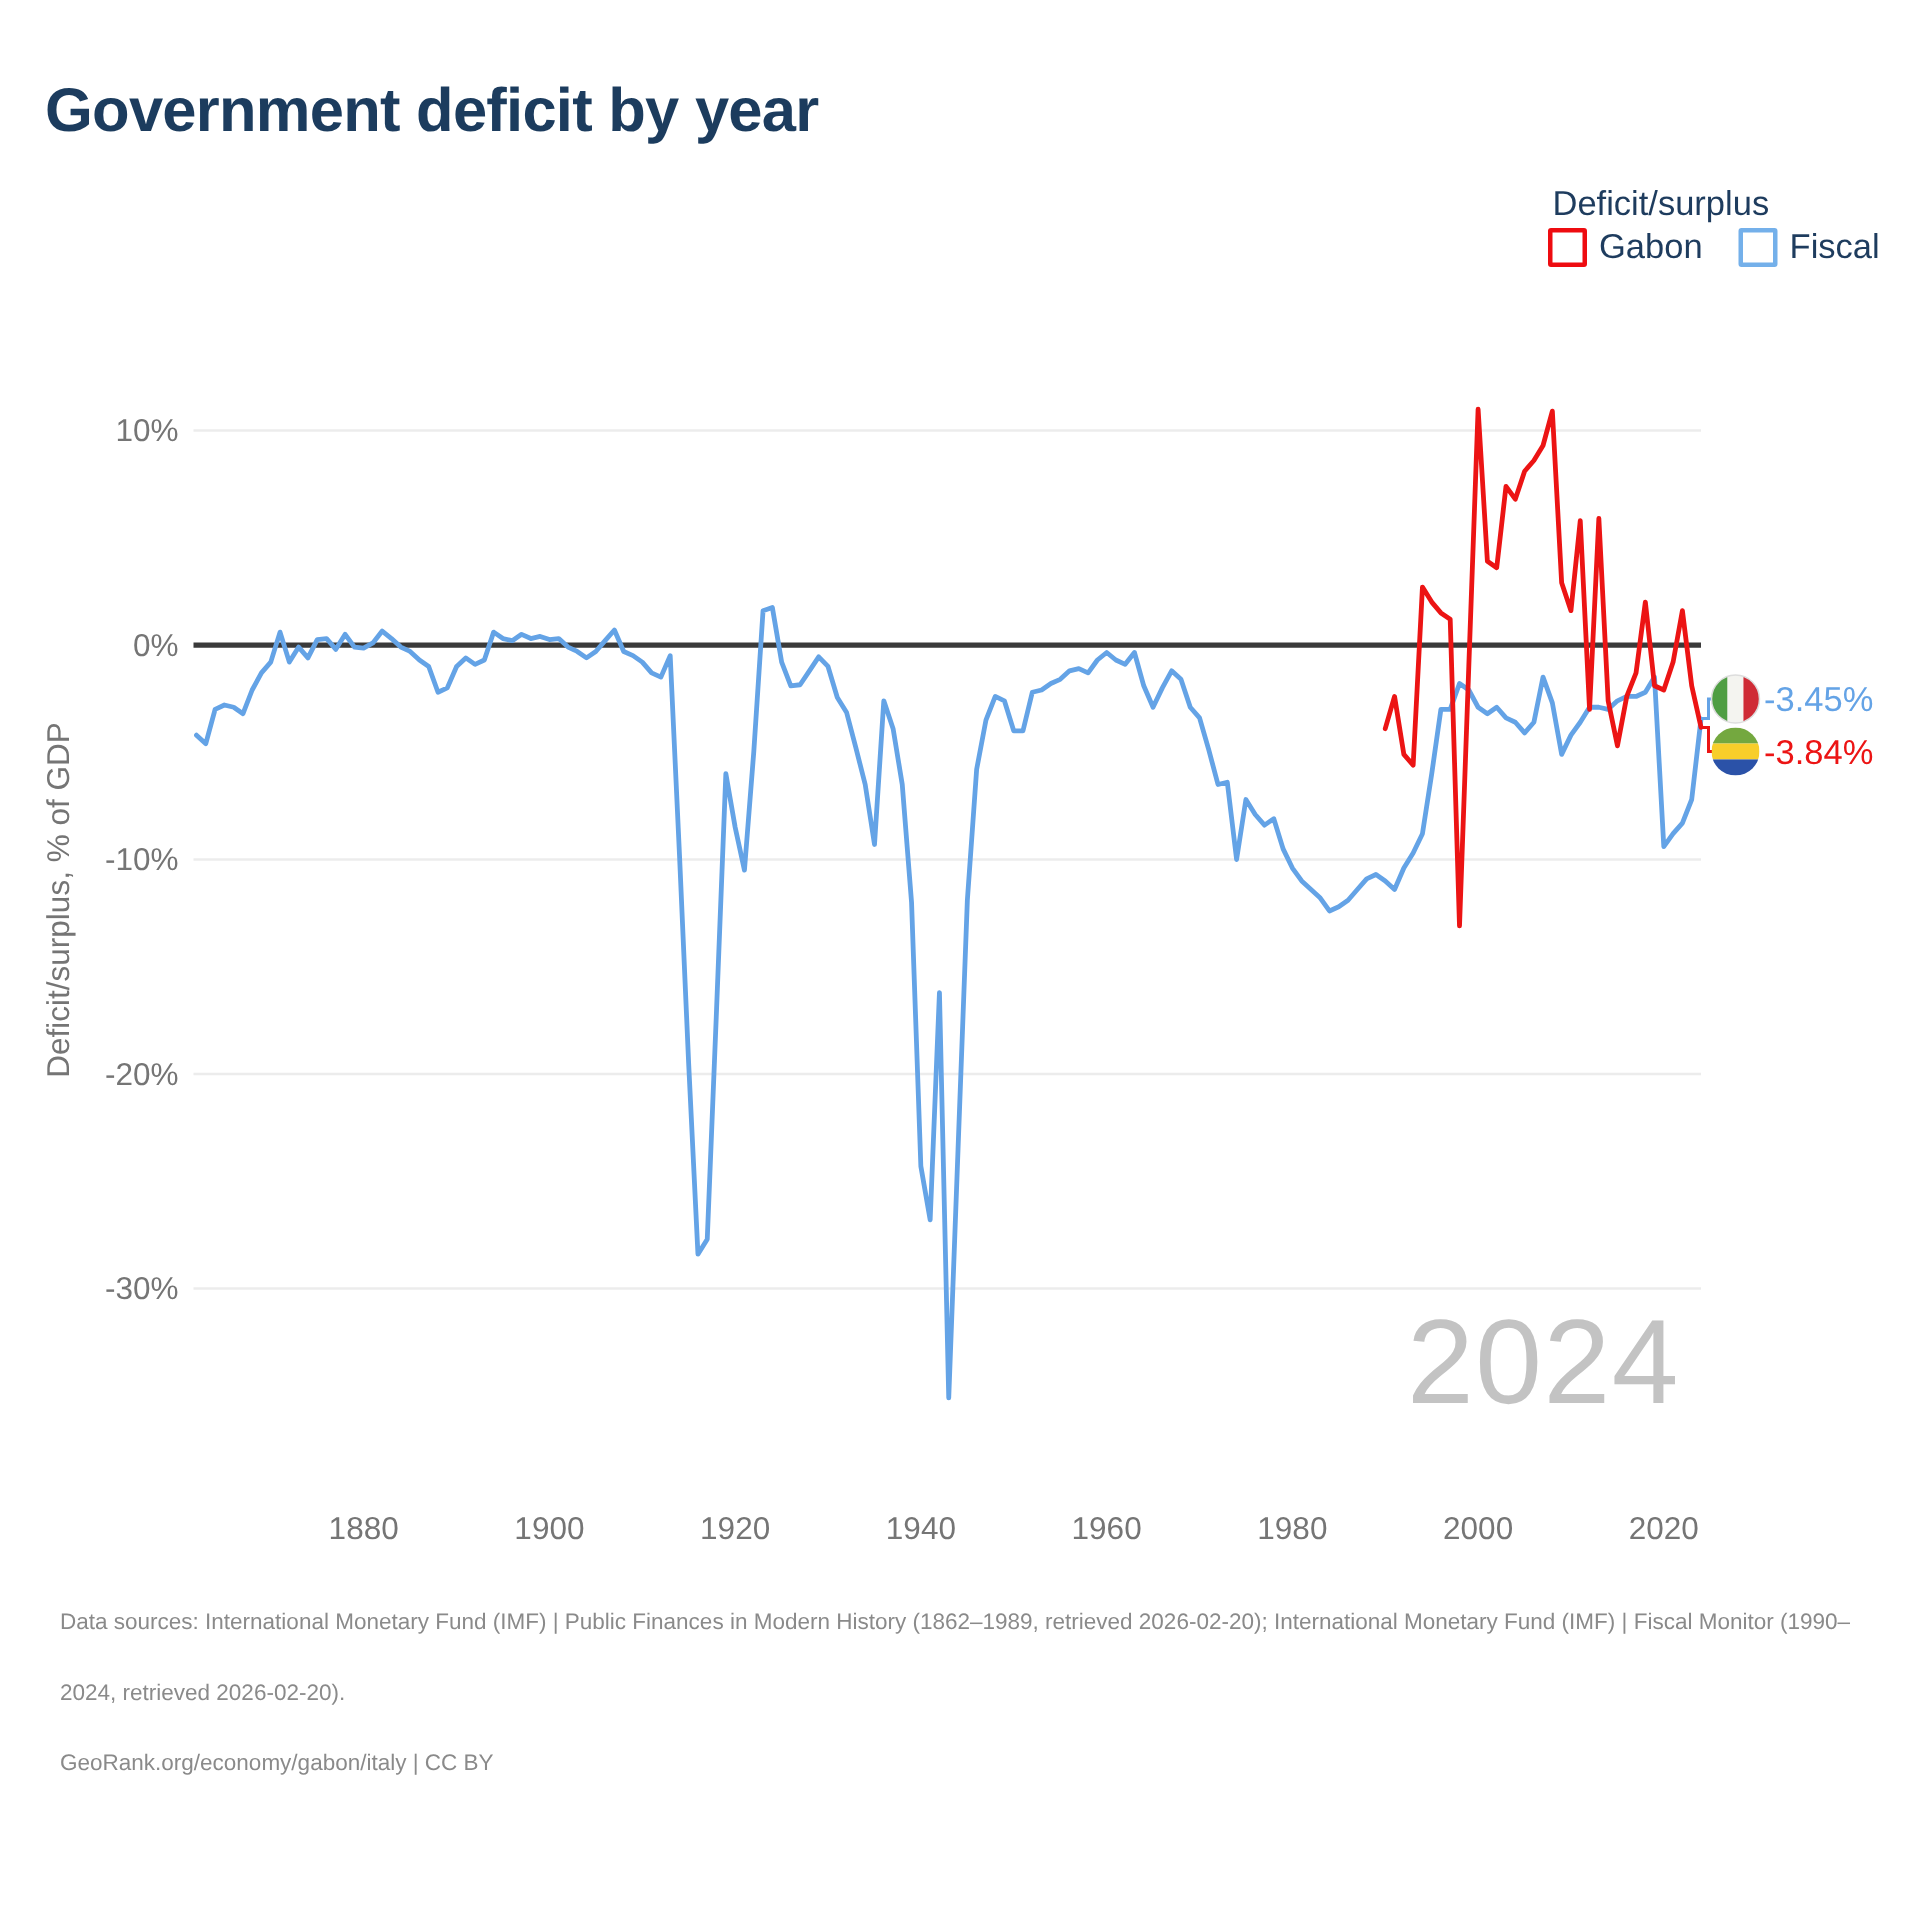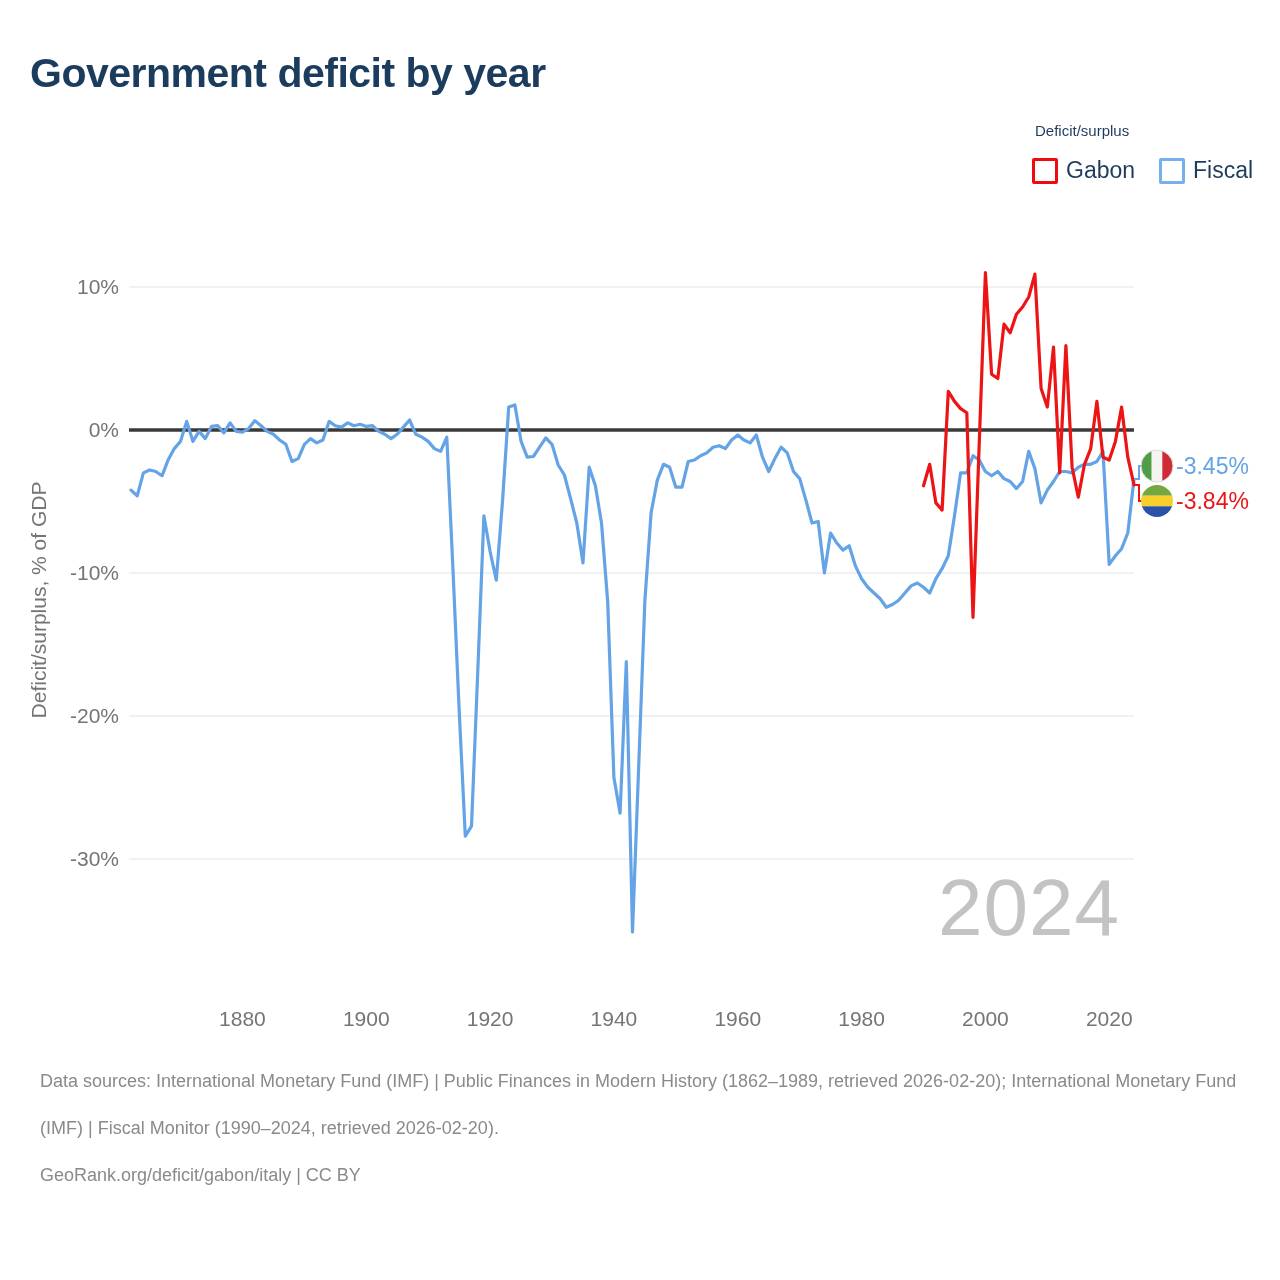--- a/index.html
+++ b/index.html
@@ -5,32 +5,32 @@
   html,body{margin:0;padding:0;}
   body{
     width:1280px;height:1280px;position:relative;background:#ffffff;
     font-family:"Liberation Sans",sans-serif;overflow:hidden;
   }
   .page-title{
     position:absolute;left:30px;top:50px;
     font-size:41px;font-weight:700;letter-spacing:-0.5px;color:#1c3c5e;text-align:right;
   }
   .legend{position:absolute;left:1032px;top:122px;color:#1e3c5e;}
-  .legend-title{font-size:15px;margin-bottom:18px;margin-left:3px;}
+  .legend-title{font-size:23px;margin-bottom:2px;margin-left:3px;}
   .legend-items{display:flex;gap:24px;align-items:center;}
   .legend-item{display:flex;align-items:flex-end;gap:8px;font-size:23px;cursor:pointer;}
   .legend-box{display:inline-block;width:20px;height:20px;border:3px solid #000;border-radius:2px;background:#fff;}
   #chart-svg{position:absolute;left:0;top:0;}
   .watermark{
     position:absolute;left:938px;top:862px;font-size:80px;font-weight:400;
     color:#c3c3c3;letter-spacing:1px;
   }
   .footer{
     position:absolute;left:40px;top:1058px;width:1205px;
-    font-size:18px;line-height:47px;color:#8a8a8a;
+    font-size:15px;line-height:47px;color:#8a8a8a;
   }
 </style>
 </head>
 <body>
 
 <div class="page-title">Government deficit by year</div>
 
 <div class="legend">
   <div class="legend-title">Deficit/surplus</div>
   <div class="legend-items">
@@ -97,14 +97,14 @@
 
     <text x="1176" y="474" font-size="23" fill="#64a3e6">-3.45%</text>
     <text x="1176" y="509" font-size="23" fill="#ec1414">-3.84%</text>
   </g>
 </svg>
 
 <div class="watermark">2024</div>
 
 <div class="footer">
   <div>Data sources: International Monetary Fund (IMF) | Public Finances in Modern History (1862–1989, retrieved 2026-02-20); International Monetary Fund (IMF) | Fiscal Monitor (1990–2024, retrieved 2026-02-20).</div>
-  <div>GeoRank.org/deficit/gabon/italy | CC BY</div>
+  <div>GeoRank.org/economy/gabon/italy | CC BY</div>
 </div>
 
 </body></html>

